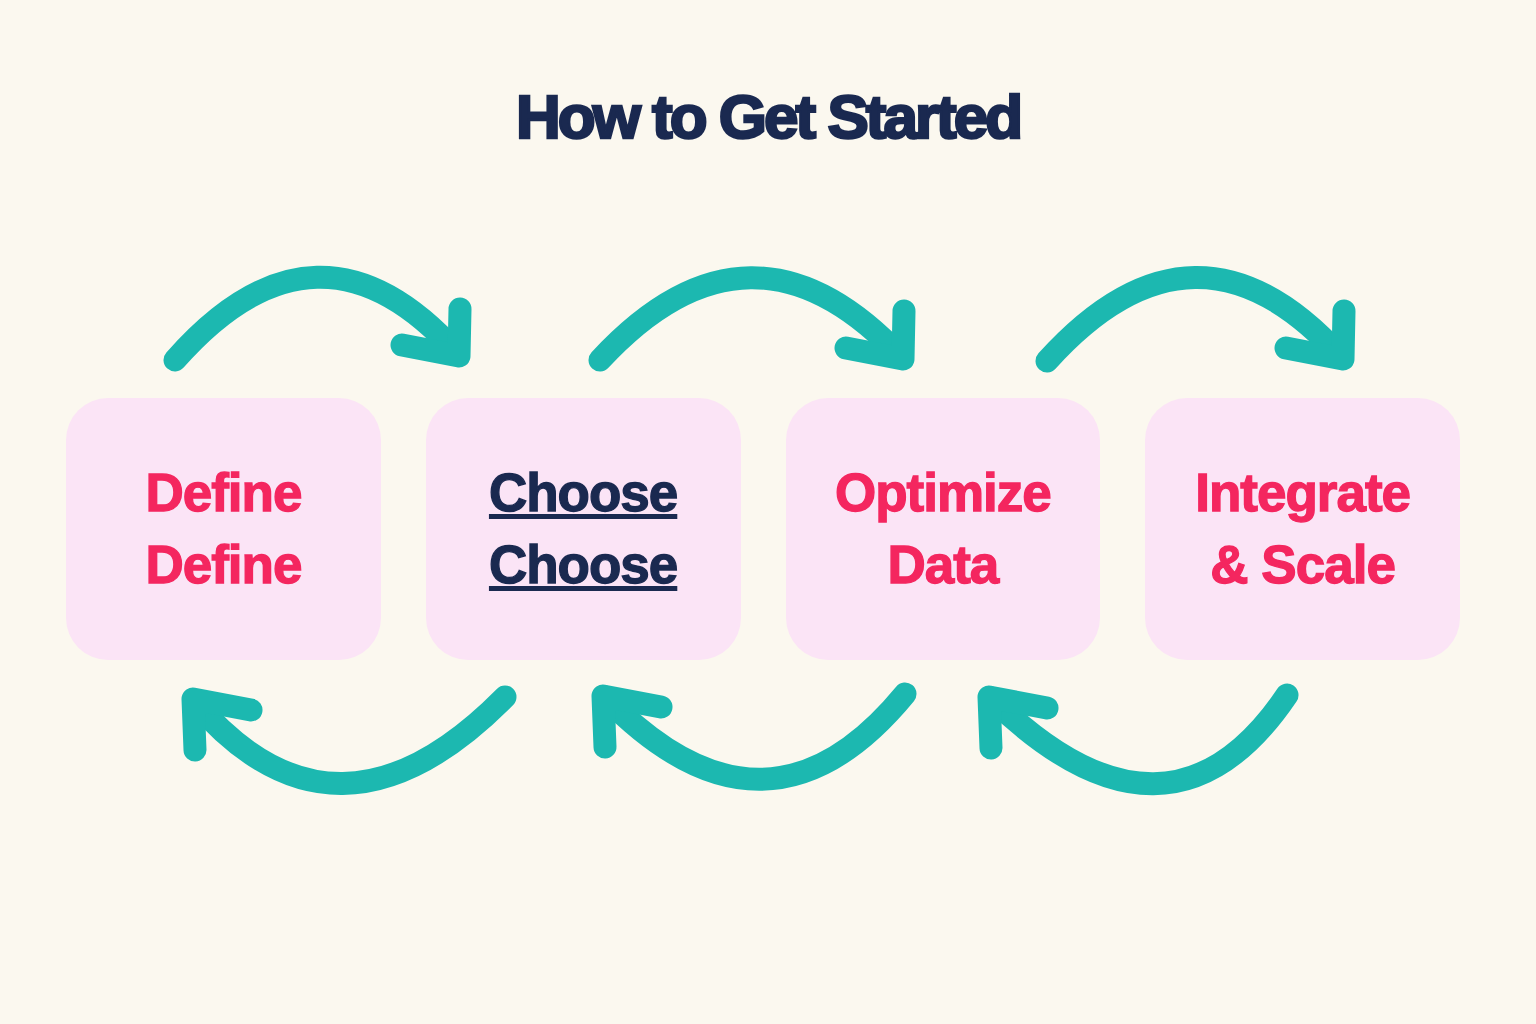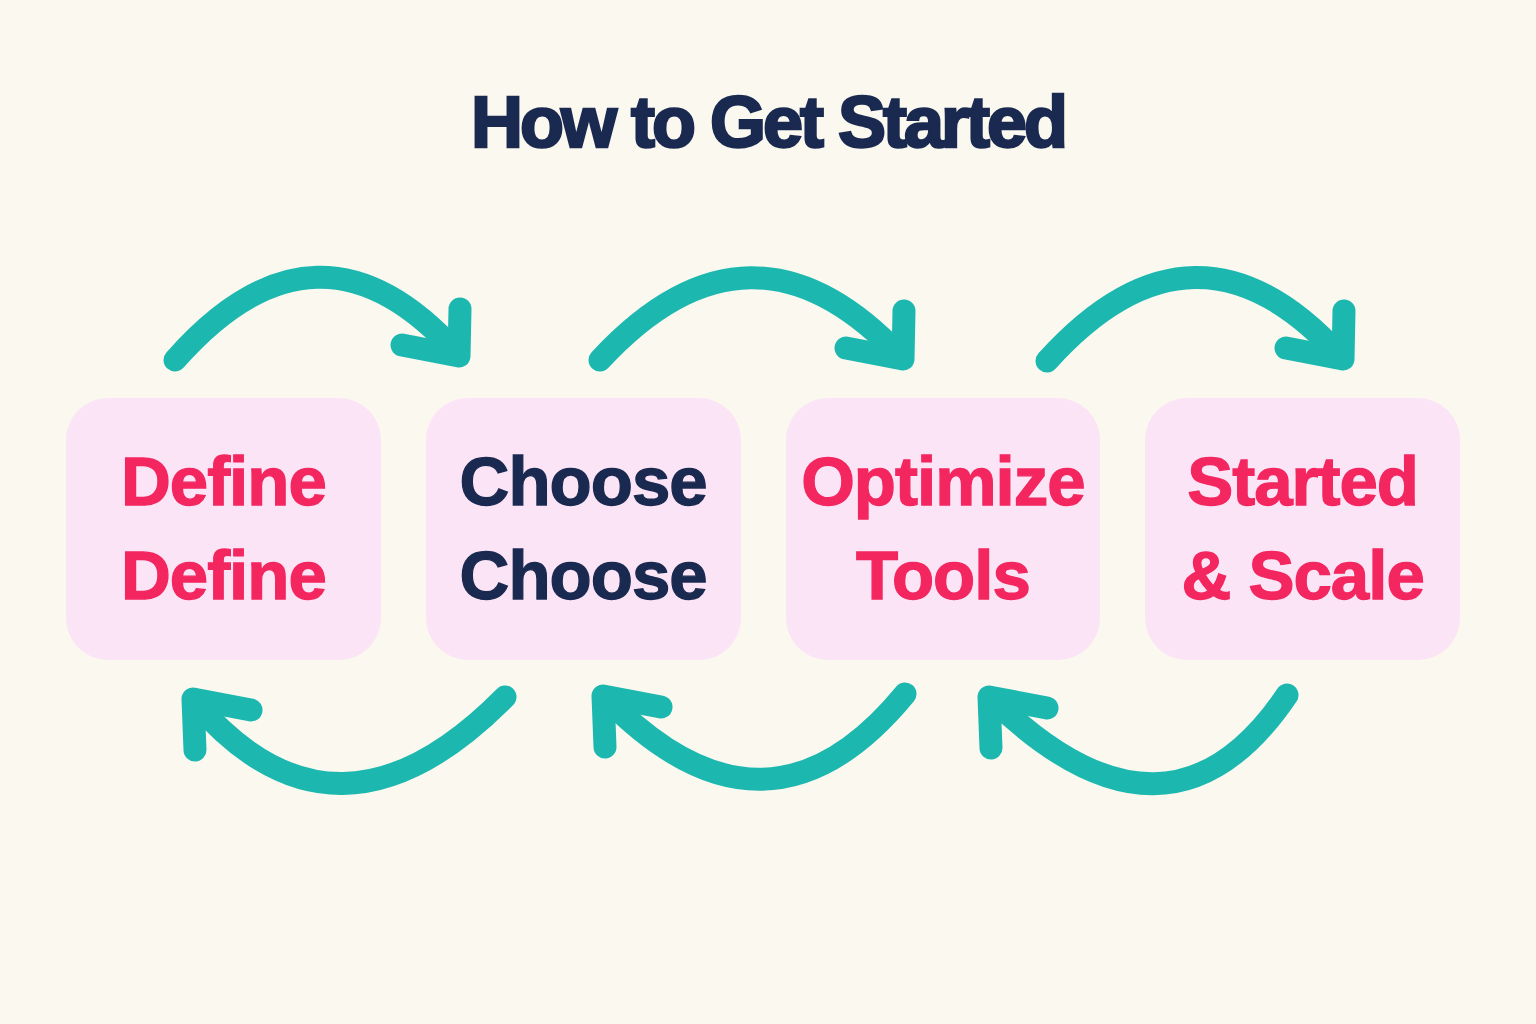--- a/index.html
+++ b/index.html
@@ -17,21 +17,21 @@
   .canvas {
     position: relative;
     width: 1536px; height: 1024px;
     background: var(--canvas-background);
     overflow: hidden;
   }
   .title {
     position: absolute;
     top: 86px; left: 0; right: 0;
     text-align: center;
-    font-size: 72px;
+    font-size: 62px;
     font-weight: bold;
     letter-spacing: -3px;
     line-height: 1;
     color: var(--navy);
     -webkit-text-stroke: 2.5px var(--navy);
   }
   .arrows-layer {
     position: absolute;
     inset: 0;
     width: 1536px; height: 1024px;
@@ -53,27 +53,27 @@
   }
   .step-box {
     flex: 1 1 0;
     background: var(--box-background);
     border-radius: 42px;
     display: flex;
     flex-direction: column;
     align-items: center;
     justify-content: center;
     text-align: center;
-    font-size: 69px;
+    font-size: 53px;
     font-weight: bold;
     letter-spacing: -1px;
     line-height: 1.36;
   }
   .step-box.pink { color: var(--accent-pink); -webkit-text-stroke: 1.3px var(--accent-pink); }
-  .step-box.navy { color: var(--navy); -webkit-text-stroke: 1.3px var(--navy); }
+  .step-box.navy { color: var(--navy); text-decoration: underline; -webkit-text-stroke: 1.3px var(--navy); }
 </style>
 </head>
 <body>
 
 <div class="canvas">
 
   <h1 class="title">How to Get Started</h1>
 
   <svg class="arrows-layer" viewBox="0 0 1536 1024" xmlns="http://www.w3.org/2000/svg">
     <g>
@@ -106,21 +106,21 @@
     <div class="step-box pink">
       <span>Define</span>
       <span>Define</span>
     </div>
     <div class="step-box navy">
       <span>Choose</span>
       <span>Choose</span>
     </div>
     <div class="step-box pink">
       <span>Optimize</span>
-      <span>Tools</span>
+      <span>Data</span>
     </div>
     <div class="step-box pink">
-      <span>Started</span>
+      <span>Integrate</span>
       <span>&amp; Scale</span>
     </div>
   </div>
 
 </div>
 
 </body></html>

